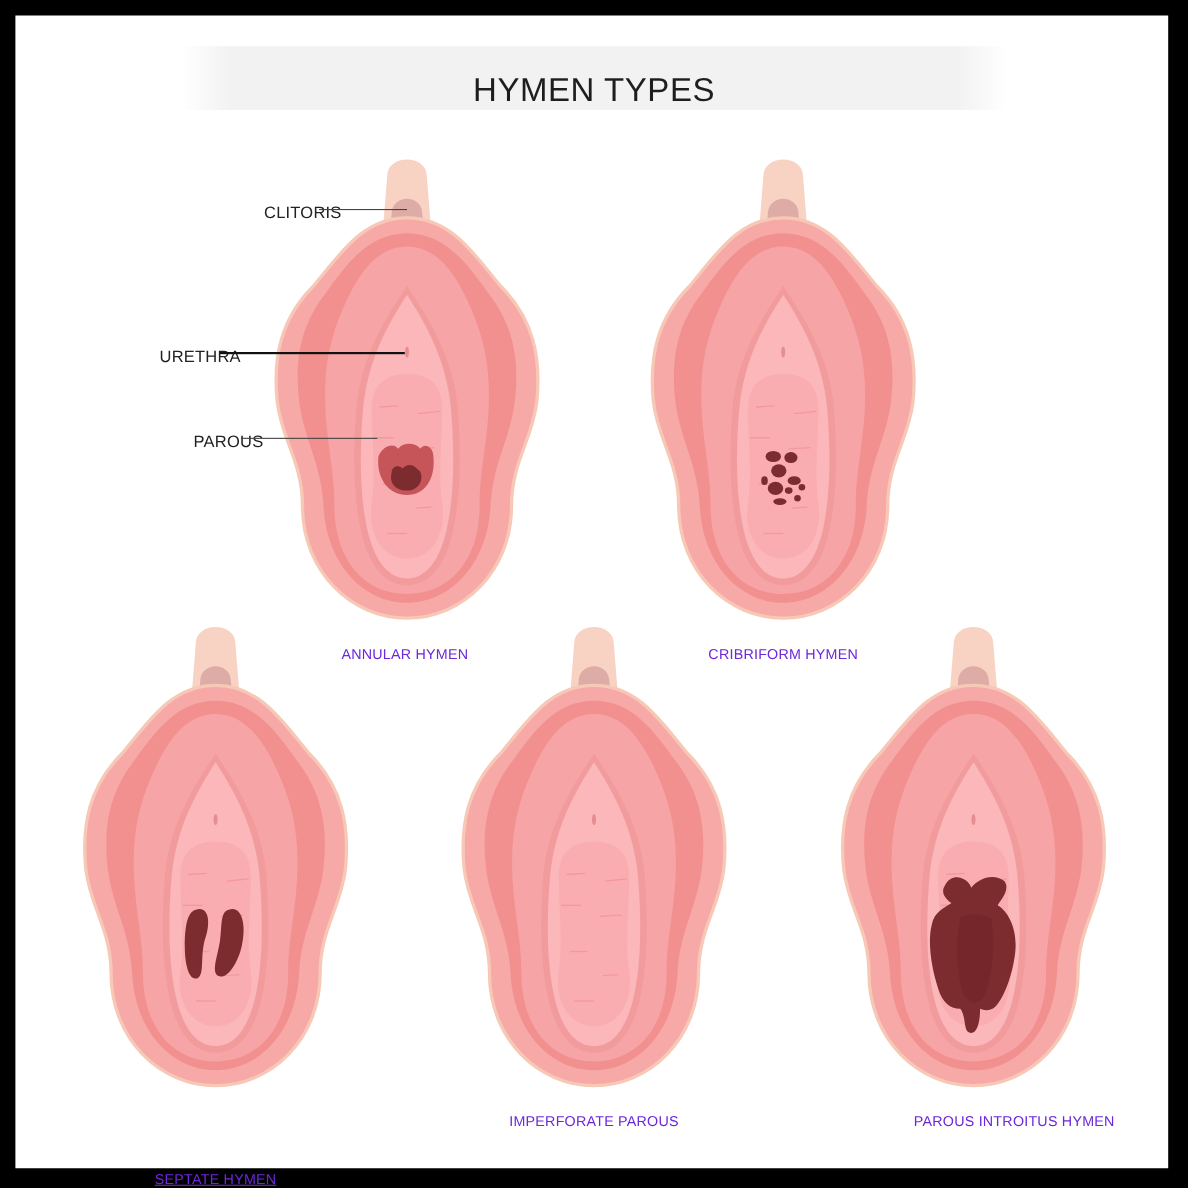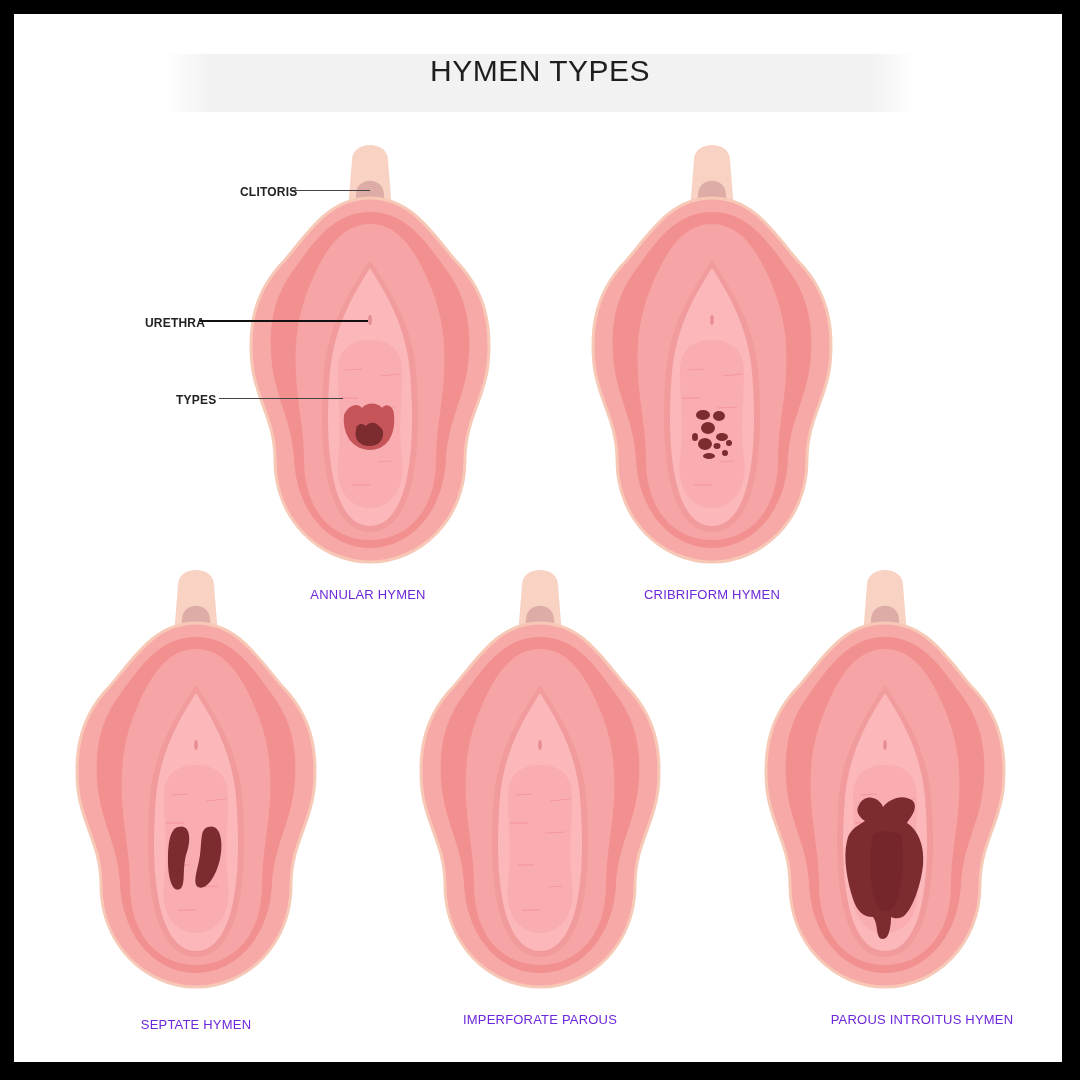--- a/index.html
+++ b/index.html
@@ -1,22 +1,22 @@
 <!DOCTYPE html>
 <html><head>
 <meta charset="utf-8">
 <style>
   html,body{margin:0;padding:0;background:#fff;}
   body{width:1080px;height:1080px;position:relative;overflow:hidden;font-family:"Liberation Sans","DejaVu Sans",sans-serif;}
   .frame{position:absolute;left:0;top:0;width:1080px;height:1080px;box-sizing:border-box;border:14px solid #000;border-right-width:18px;border-bottom-width:18px;background:#fff;}
-  .title-band{position:absolute;left:165px;top:54px;width:750px;height:58px;background:linear-gradient(90deg,rgba(242,242,242,0) 0%,#f2f2f2 6%,#f2f2f2 94%,rgba(242,242,242,0) 100%);display:flex;align-items:flex-start;justify-content:center;}
+  .title-band{position:absolute;left:165px;top:42px;width:750px;height:58px;background:linear-gradient(90deg,rgba(242,242,242,0) 0%,#f2f2f2 6%,#f2f2f2 94%,rgba(242,242,242,0) 100%);display:flex;align-items:flex-end;justify-content:center;}
   .title{font-size:30px;letter-spacing:0.5px;color:#1e1e1e;font-weight:400;}
   .fig{position:absolute;width:260px;height:430px;}
   .caption{position:absolute;font-size:13px;color:#6d28d9;letter-spacing:0.2px;white-space:nowrap;transform:translateX(-50%);}
-  .anno{position:absolute;font-size:12px;font-weight:700;color:#222;letter-spacing:0.2px;white-space:nowrap;}
+  .anno{position:absolute;font-size:15px;font-weight:400;color:#222;letter-spacing:0.2px;white-space:nowrap;}
   .lead{position:absolute;height:1px;background:#444;}
   .lead.dark{height:2px;background:#111;}
 </style>
 </head>
 <body>
 
 <div class="frame"></div>
 
 <div class="title-band">
   <span class="title">HYMEN TYPES</span>
@@ -58,21 +58,21 @@
   <svg width="260" height="430" viewBox="0 0 260 430">
     <use href="#vulva"></use>
     <path d="M104 275 C108 265 118 262 122 268 C126 262 138 262 142 268 C146 262 154 266 154 275 C156 296 146 310 130 310 C114 310 102 296 104 275 Z" fill="#c6555a"></path>
     <path d="M116 290 C116 284 122 282 126 286 C130 281 136 282 140 287 C146 290 144 306 130 306 C118 306 114 298 116 290 Z" fill="#7c2b2f"></path>
   </svg>
 </div>
 <span class="anno" style="left:240px;top:185px;">CLITORIS</span>
 <div class="lead" style="left:290px;top:190px;width:80px;"></div>
 <span class="anno" style="left:145px;top:316px;text-align:center;">URETHRA</span>
 <div class="lead dark" style="left:200px;top:320px;width:168px;"></div>
-<span class="anno" style="left:176px;top:393px;">TYPES</span>
+<span class="anno" style="left:176px;top:393px;">PAROUS</span>
 <div class="lead" style="left:219px;top:398px;width:124px;"></div>
 <span class="caption" style="left:368px;top:587px;">ANNULAR HYMEN</span>
 
 <div class="fig" style="left:582px;top:140px;">
   <svg width="260" height="430" viewBox="0 0 260 430">
     <use href="#vulva"></use>
     <g fill="#7c2b2f">
       <ellipse cx="121" cy="275" rx="7" ry="5"></ellipse>
       <ellipse cx="137" cy="276" rx="6" ry="5"></ellipse>
       <ellipse cx="126" cy="288" rx="7" ry="6"></ellipse>
@@ -90,21 +90,21 @@
 
 <div class="fig" style="left:66px;top:565px;">
   <svg width="260" height="430" viewBox="0 0 260 430">
     <use href="#vulva"></use>
     <g fill="#7c2b2f">
       <path d="M112 262 C124 258 126 274 120 290 C116 306 120 320 114 324 C106 328 102 312 102 296 C102 278 104 264 112 262 Z"></path>
       <path d="M142 262 C154 258 158 276 154 294 C150 312 140 326 132 322 C126 318 132 304 134 290 C136 276 134 264 142 262 Z"></path>
     </g>
   </svg>
 </div>
-<span class="caption" style="left:196px;top:1017px;">SEPTATE HYMEN</span>
+<span class="caption" style="left:196px;top:1064px;text-decoration:underline;">SEPTATE HYMEN</span>
 
 <div class="fig" style="left:410px;top:565px;">
   <svg width="260" height="430" viewBox="0 0 260 430">
     <use href="#vulva"></use>
   </svg>
 </div>
 <span class="caption" style="left:540px;top:1012px;">IMPERFORATE PAROUS</span>
 
 <div class="fig" style="left:755px;top:565px;">
   <svg width="260" height="430" viewBox="0 0 260 430">

